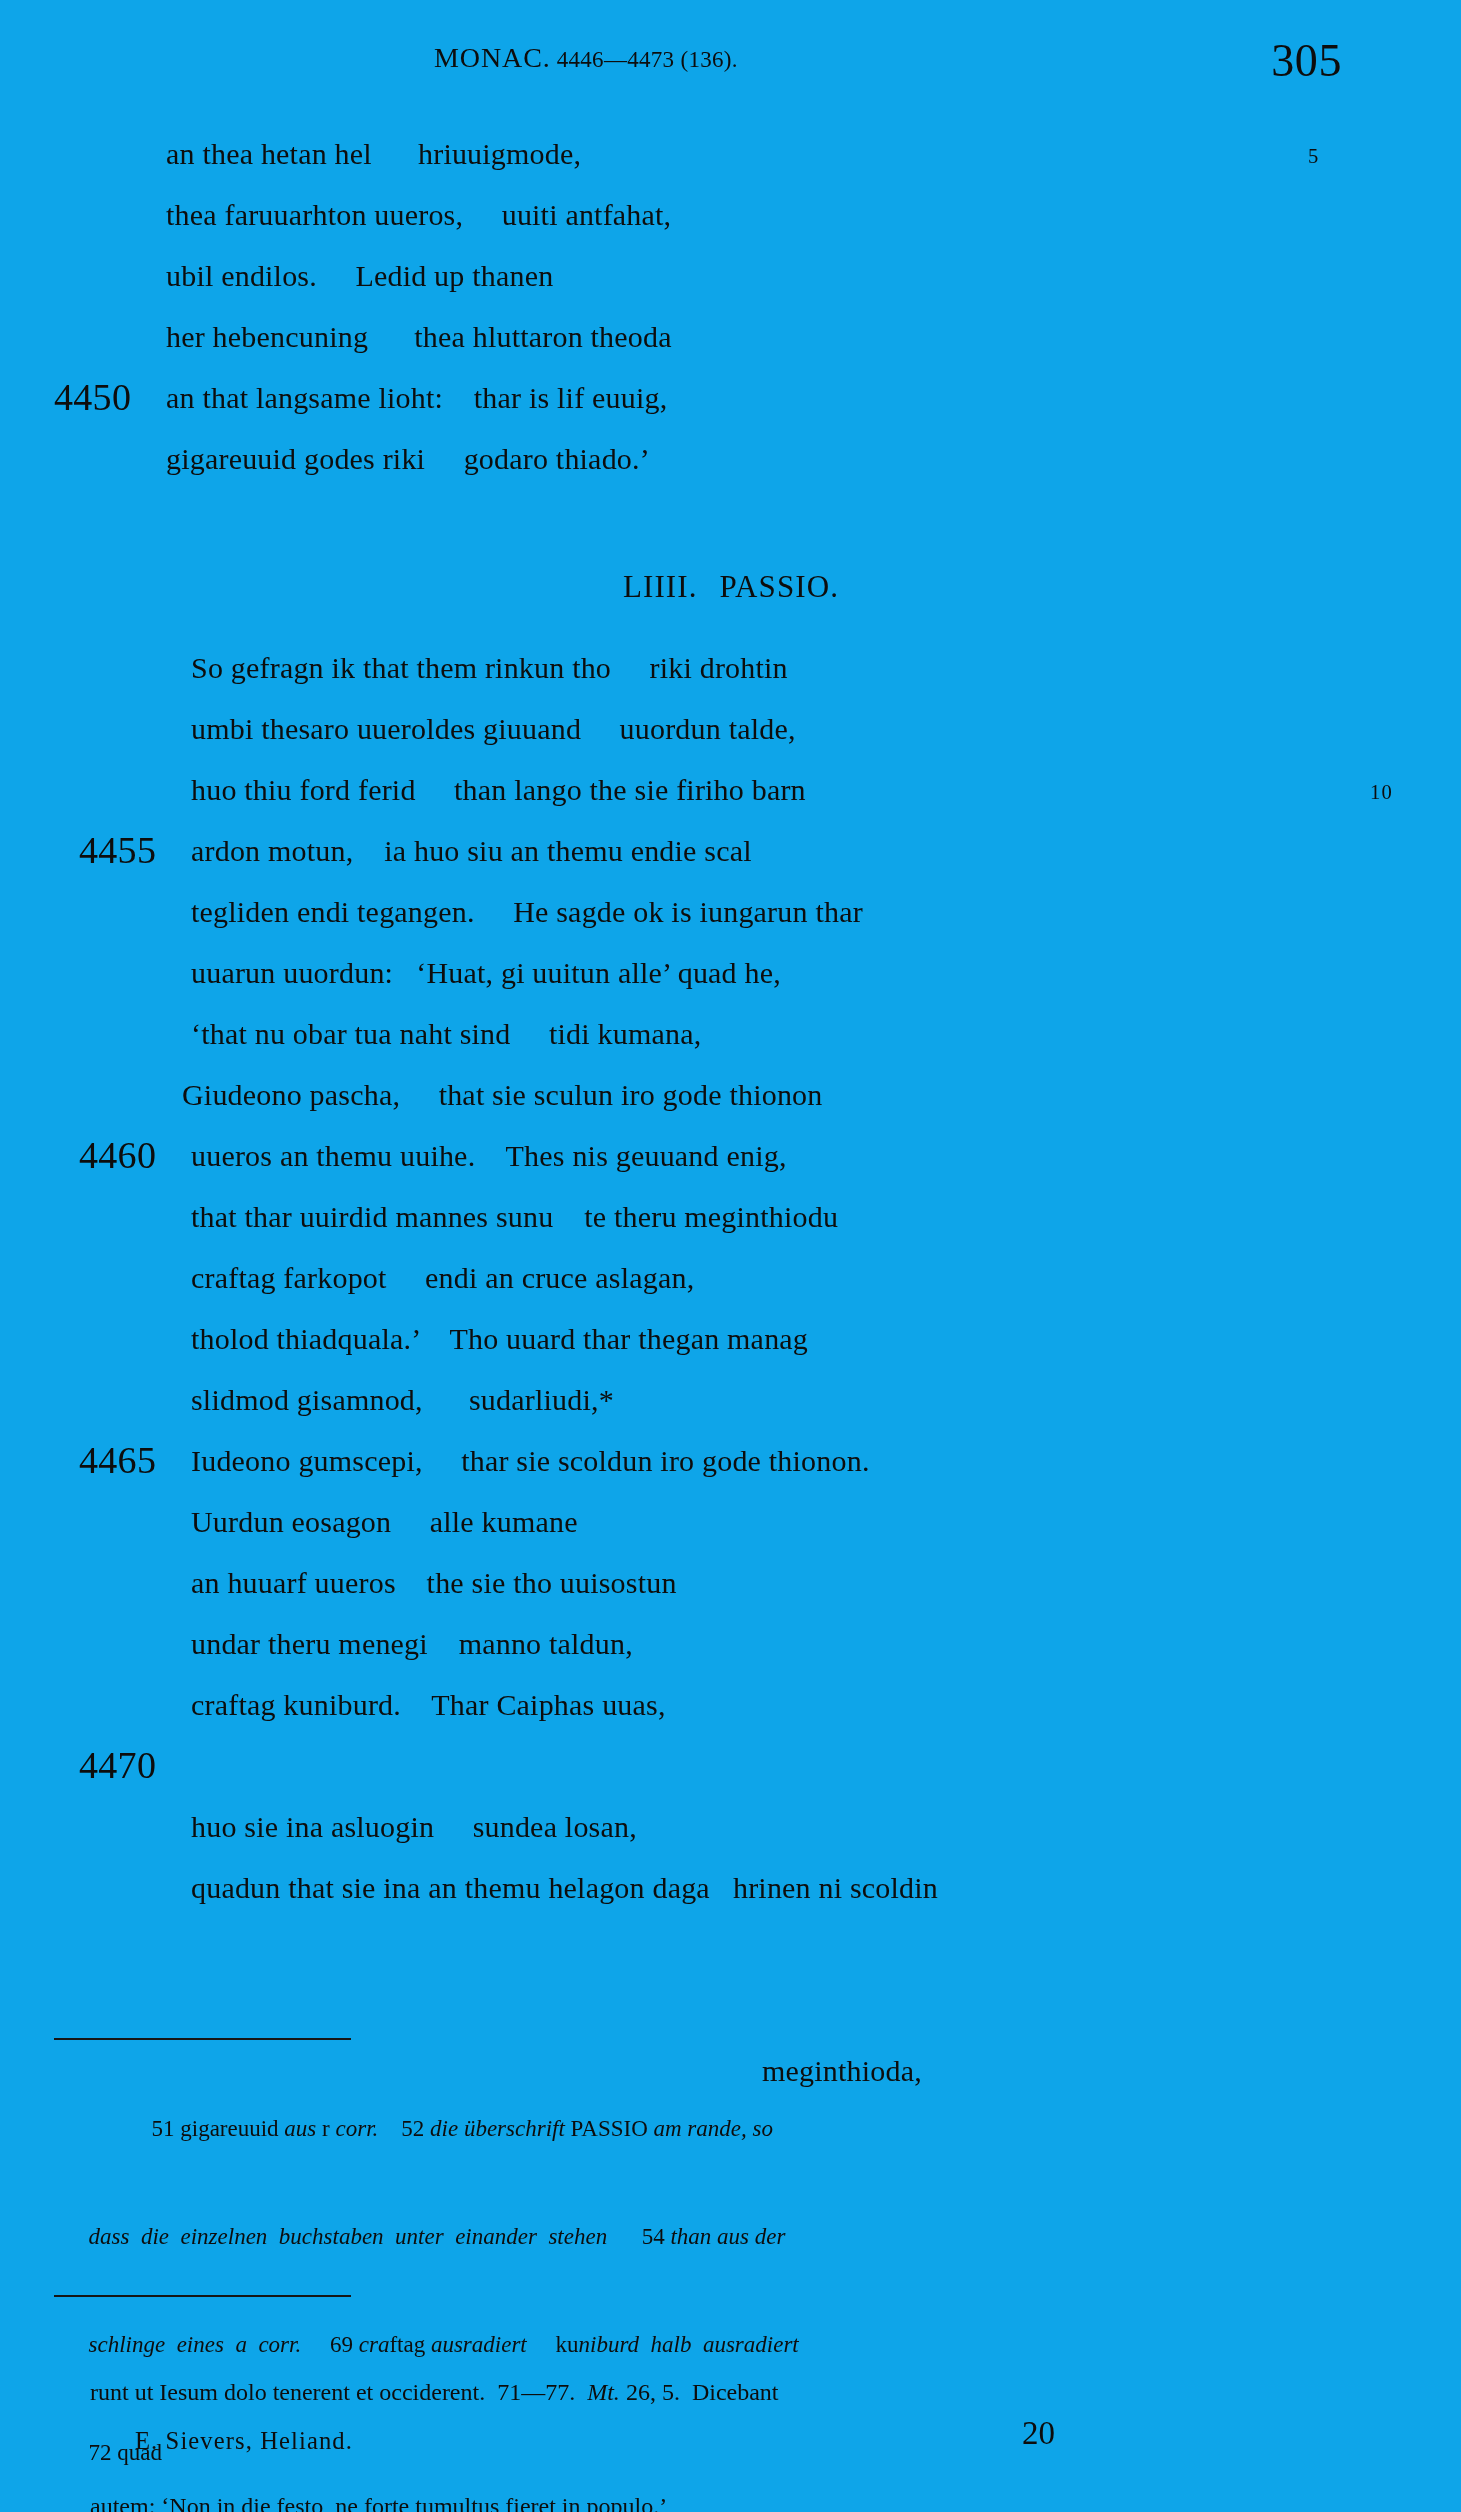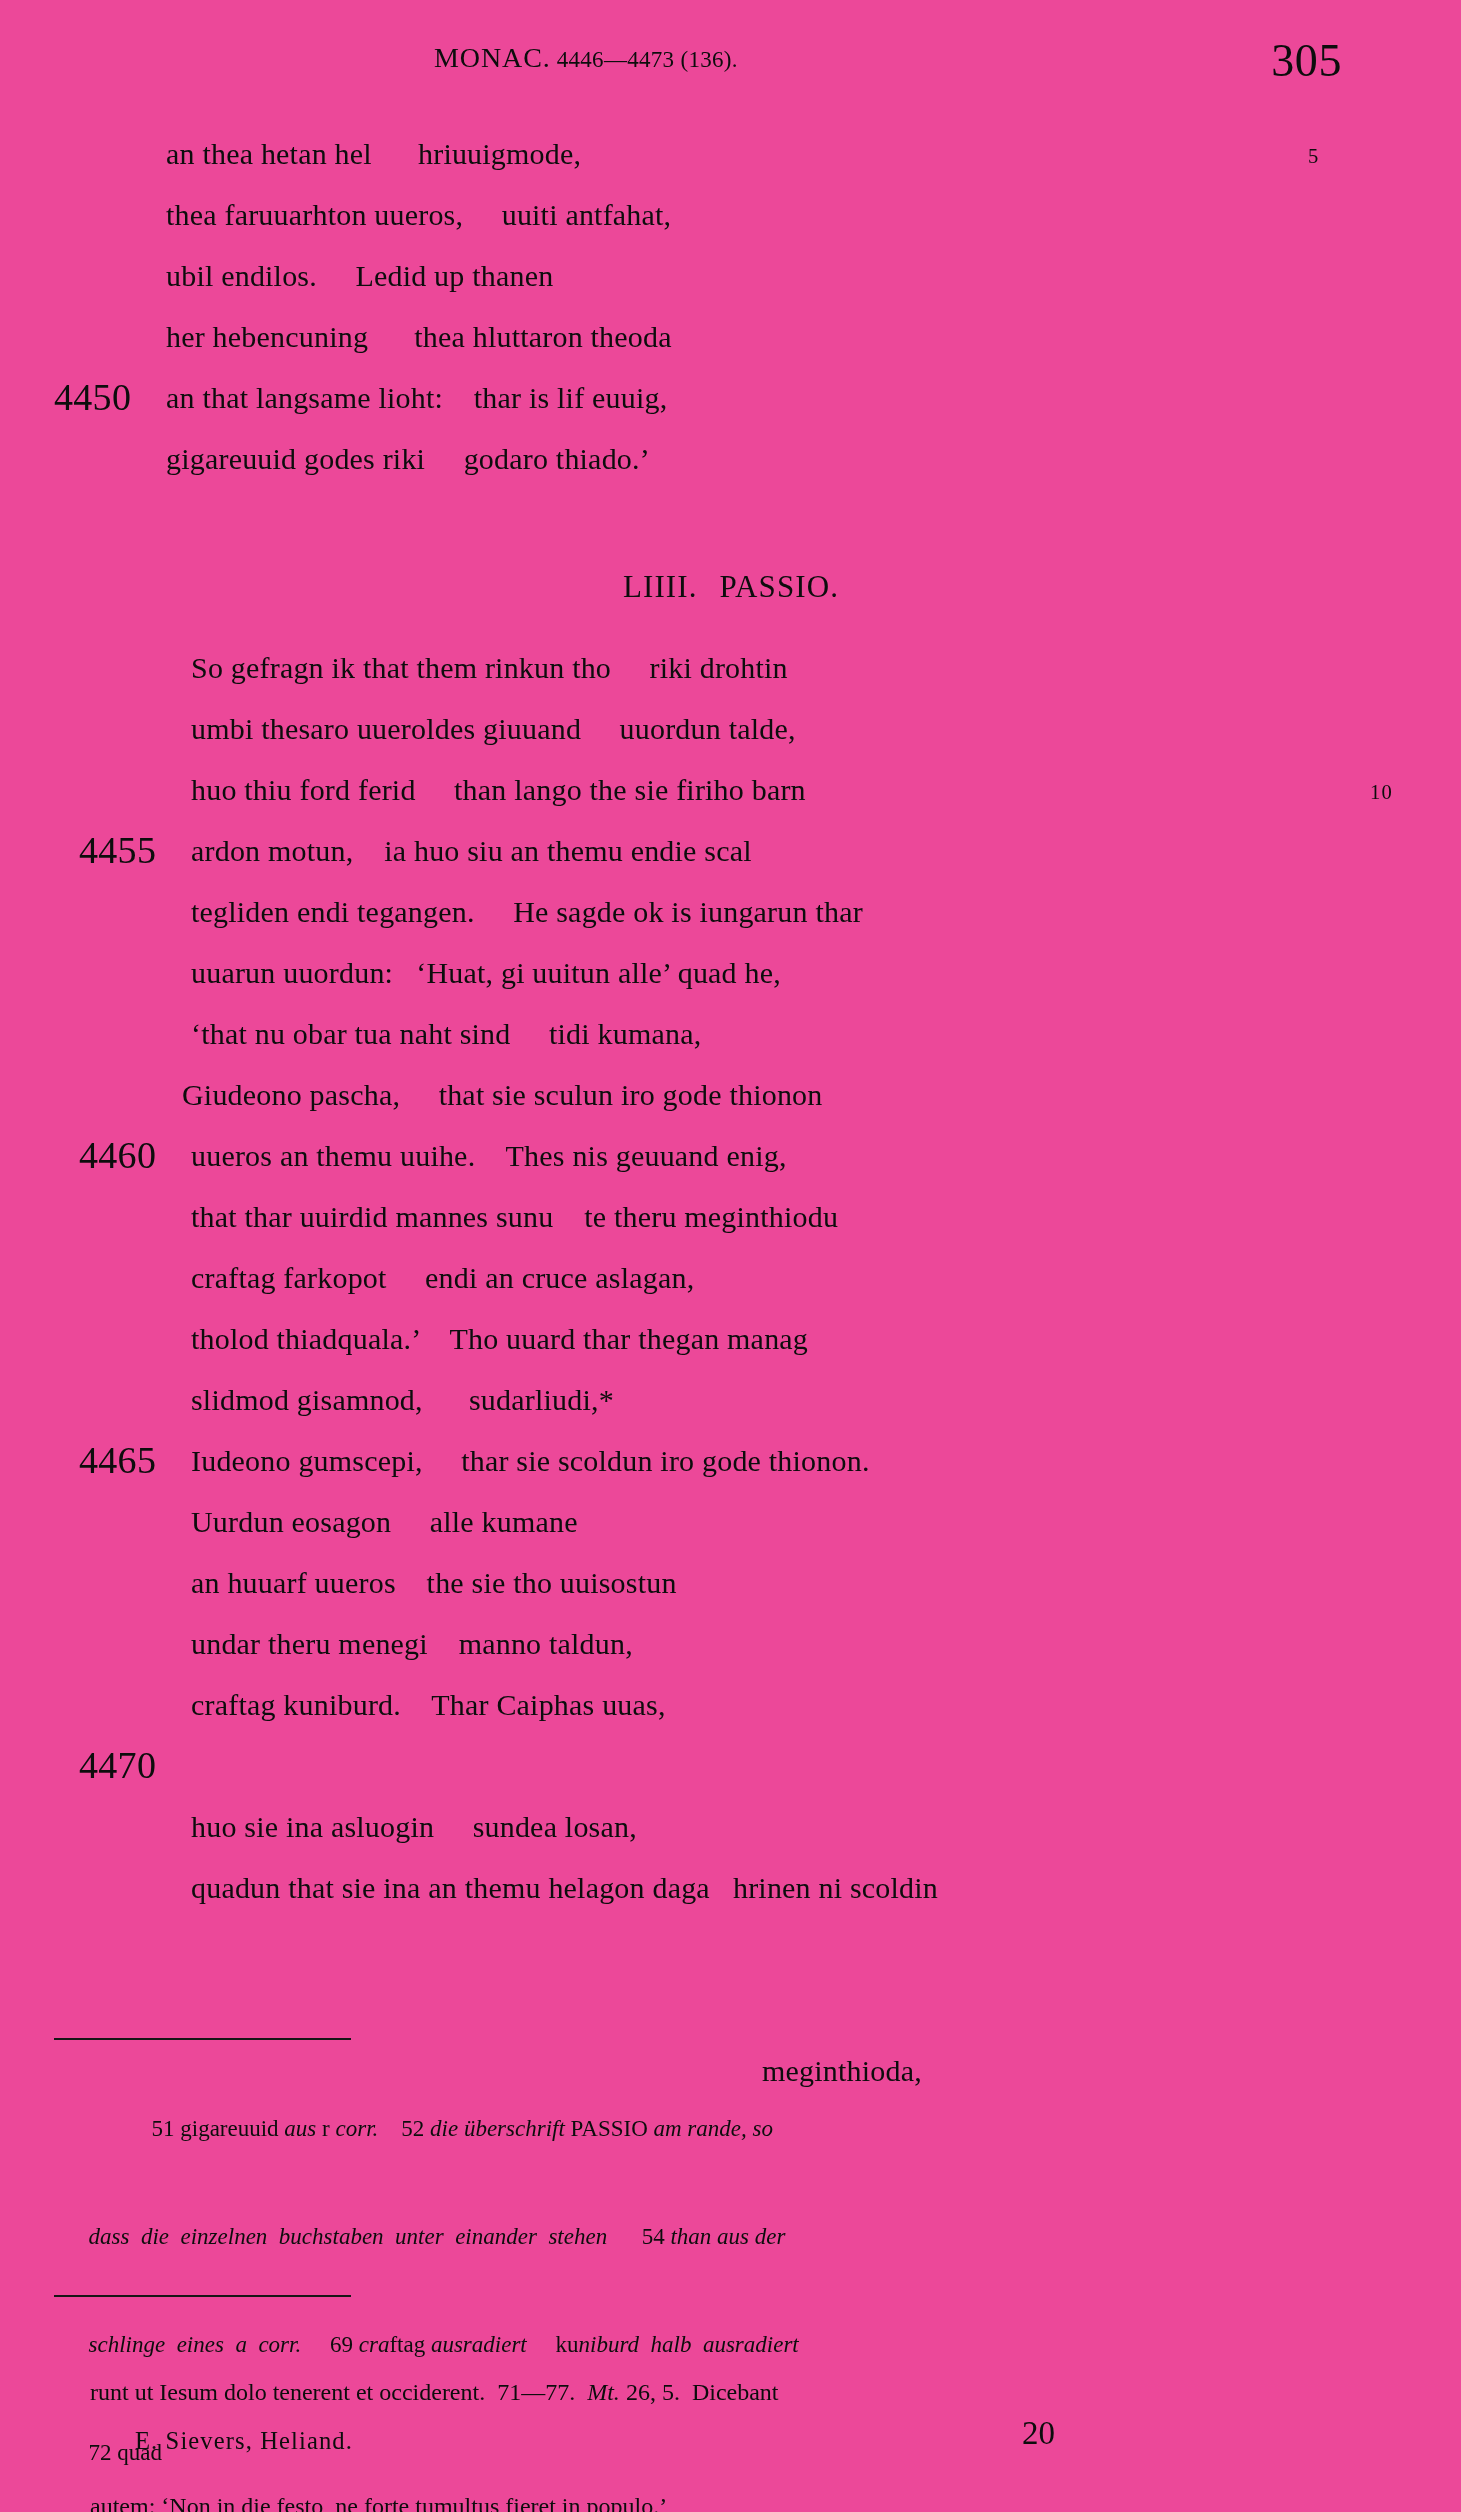--- a/index.html
+++ b/index.html
@@ -12,21 +12,21 @@
     height: 2512px;
     font-family: "Liberation Serif", "DejaVu Serif", serif;
     color: #0d0d0d;
     position: relative;
     overflow: hidden;
   }
 
   .page {
     position: absolute;
     inset: 0;
-    background: #ec4899;
+    background: #0ea5e9;
   }
 
   
   .runhead {
     position: absolute;
     top: 34px;
     left: 0;
     right: 0;
     height: 51px;
   }

